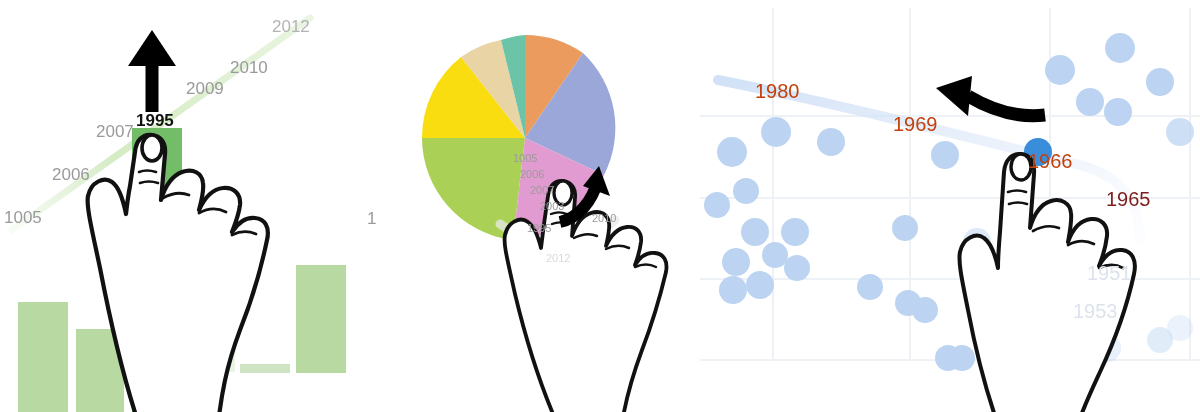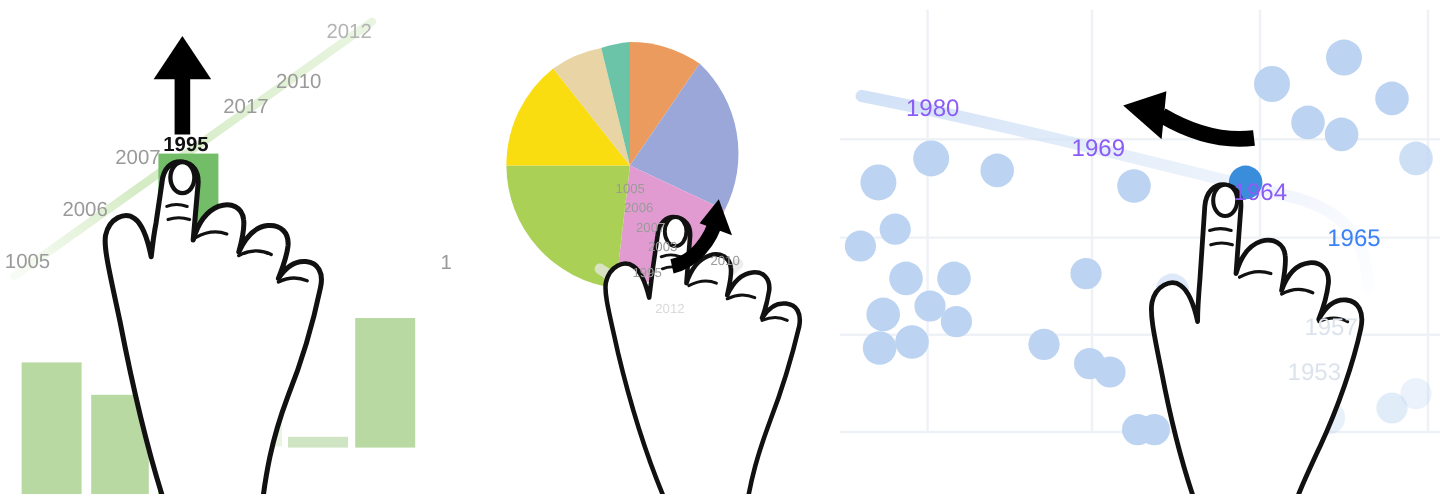--- a/index.html
+++ b/index.html
@@ -8,22 +8,22 @@
   .panel{position:absolute;top:0;height:412px;overflow:hidden;background:#fff;}
   #panel-bar{left:0;width:400px;}
   #panel-pie{left:400px;width:300px;}
   #panel-scatter{left:700px;width:500px;}
   .lbl{position:absolute;white-space:nowrap;font-family:Liberation Sans, sans-serif;}
   .yr-green{color:#9a9a9a;font-size:17px;font-weight:400;}
   .yr-green.faint{color:#b3b3b3;}
   .yr-sel{color:#111;font-size:17px;font-weight:700;}
   .yr-pie{color:#9b9b9b;font-size:11px;font-weight:400;}
   .yr-pie.dim{color:#b4b4b4;}
-  .yr-sc{color:#8b5cf6;font-size:20px;font-weight:400;}
-  .yr-sc.dim{color:#3b82f6;text-align:right;}
+  .yr-sc{color:#c2410c;font-size:20px;font-weight:400;}
+  .yr-sc.dim{color:#7f1d1d;text-align:right;}
   .yr-sc.dimmer{color:#dde3ec;}
   svg{display:block;}
   .abs{position:absolute;left:0;top:0;}
 </style>
 </head>
 <body>
 
 <div id="stage">
 
   <div class="panel" id="panel-bar">
@@ -84,21 +84,21 @@
 
       <g>
         <path d="M152 112 L152 48" stroke="#000" stroke-width="13" stroke-linecap="butt"></path>
         <path d="M152 30 L176 66 L128 66 Z" fill="#000"></path>
       </g>
     </svg>
 
     <span class="lbl yr-green" style="left:4px;  top:208px;">1005</span>
     <span class="lbl yr-green" style="left:52px; top:165px;">2006</span>
     <span class="lbl yr-green" style="left:96px; top:122px;">2007</span>
-    <span class="lbl yr-green" style="left:186px;top:79px;">2017</span>
+    <span class="lbl yr-green" style="left:186px;top:79px;">2009</span>
     <span class="lbl yr-green" style="left:230px;top:58px;">2010</span>
     <span class="lbl yr-green faint" style="left:272px;top:17px;">2012</span>
     <span class="lbl yr-green" style="left:367px;top:209px;">1</span>
     <span class="lbl yr-sel" style="left:136px;top:111px;">1995</span>
   </div>
 
   <div class="panel" id="panel-pie">
 
     <svg class="abs" width="300" height="412" viewBox="0 0 300 412">
 
@@ -257,19 +257,19 @@
       </g>
 
       <g>
         <path d="M345 115 C 320 118, 295 112, 268 96" fill="none" stroke="#000" stroke-width="13" stroke-linecap="butt"></path>
         <path d="M236 88 L272 76 L268 116 Z" fill="#000"></path>
       </g>
     </svg>
 
     <span class="lbl yr-sc" style="left:55px; top:80px;">1980</span>
     <span class="lbl yr-sc" style="left:193px;top:113px;">1969</span>
-    <span class="lbl yr-sc" style="left:328px;top:150px;">1964</span>
+    <span class="lbl yr-sc" style="left:328px;top:150px;">1966</span>
     <span class="lbl yr-sc dim" style="left:406px;top:188px;">1965</span>
-    <span class="lbl yr-sc dimmer" style="left:387px;top:262px;">1957</span>
+    <span class="lbl yr-sc dimmer" style="left:387px;top:262px;">1951</span>
     <span class="lbl yr-sc dimmer" style="left:373px;top:300px;">1953</span>
   </div>
 
 </div>
 
 </body></html>

